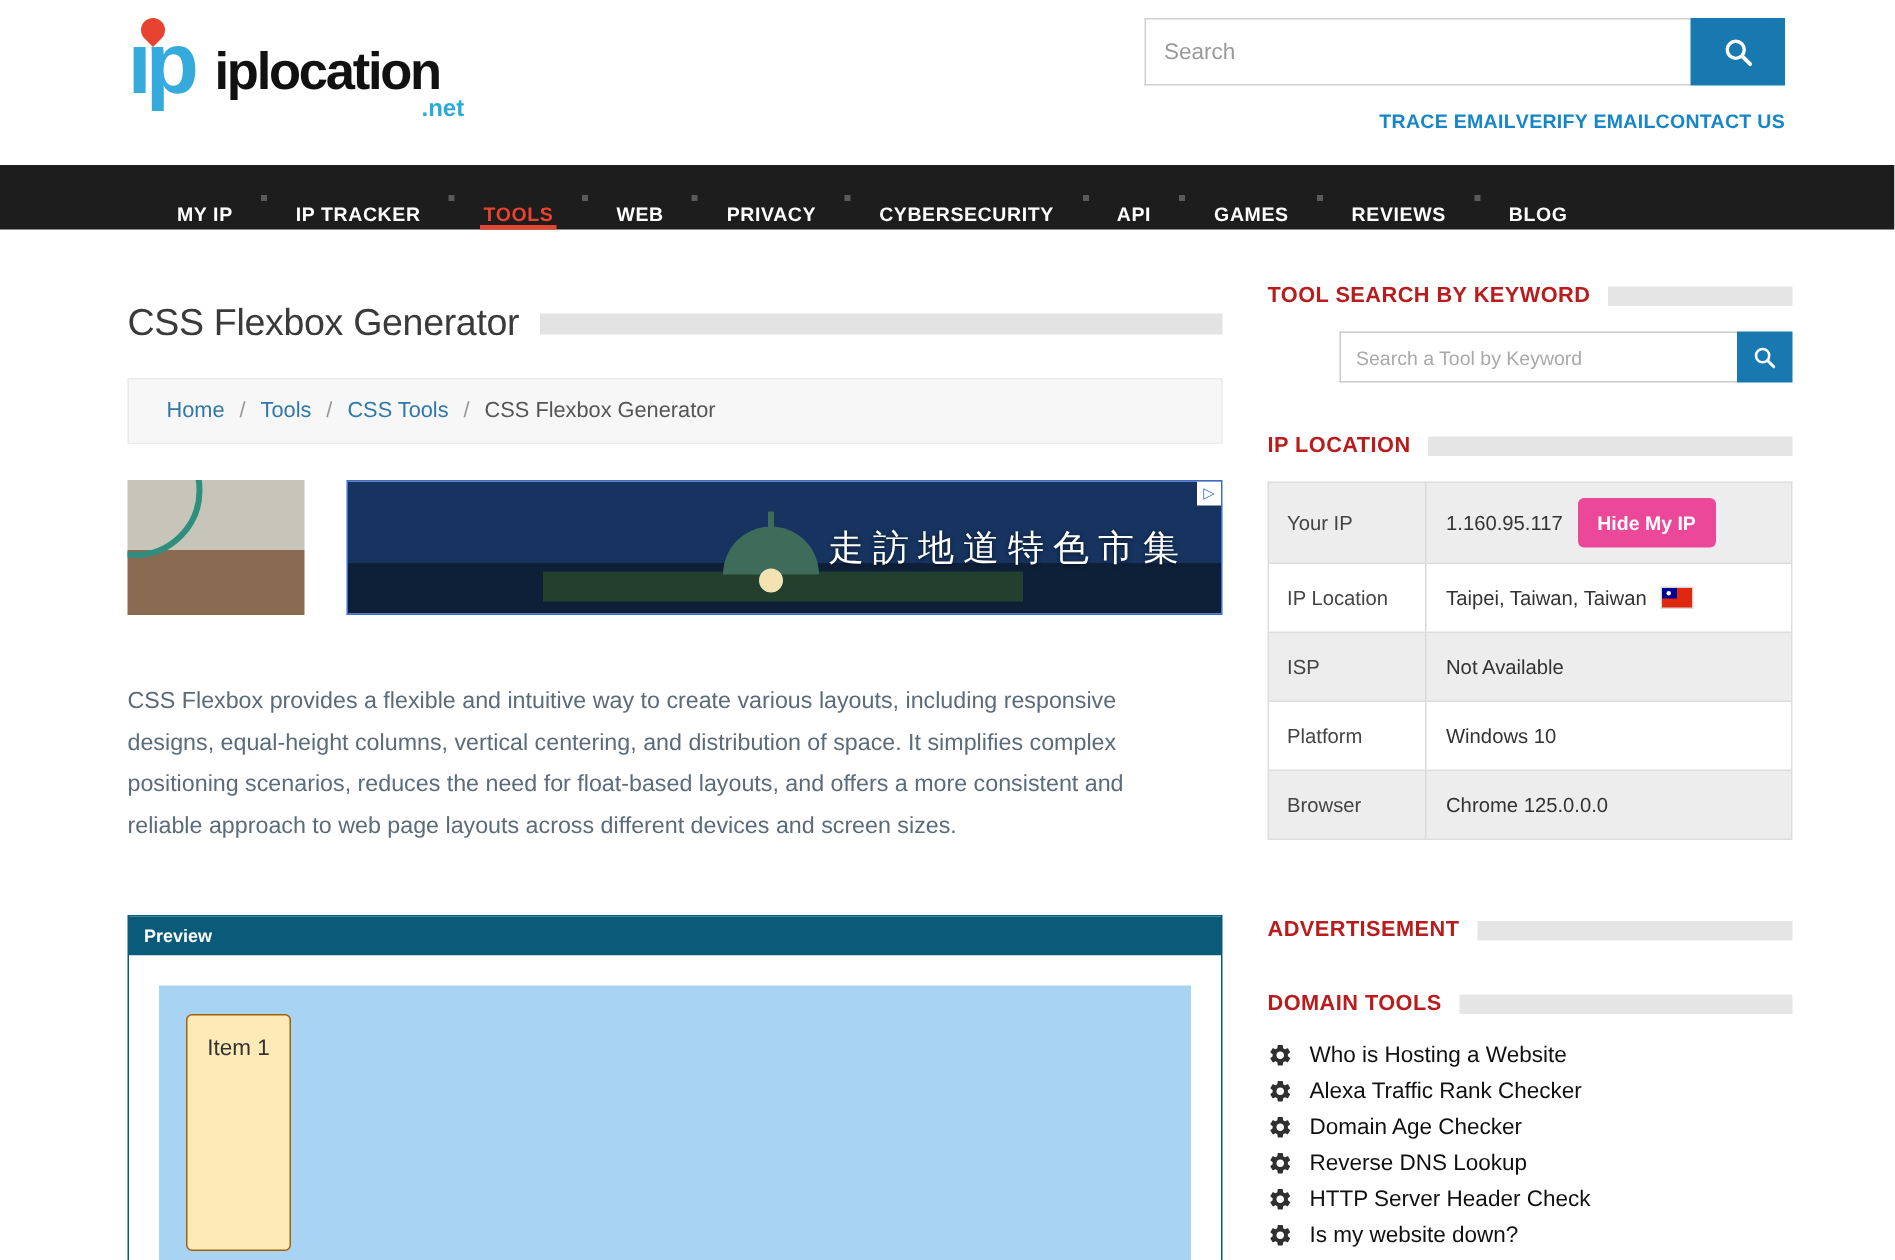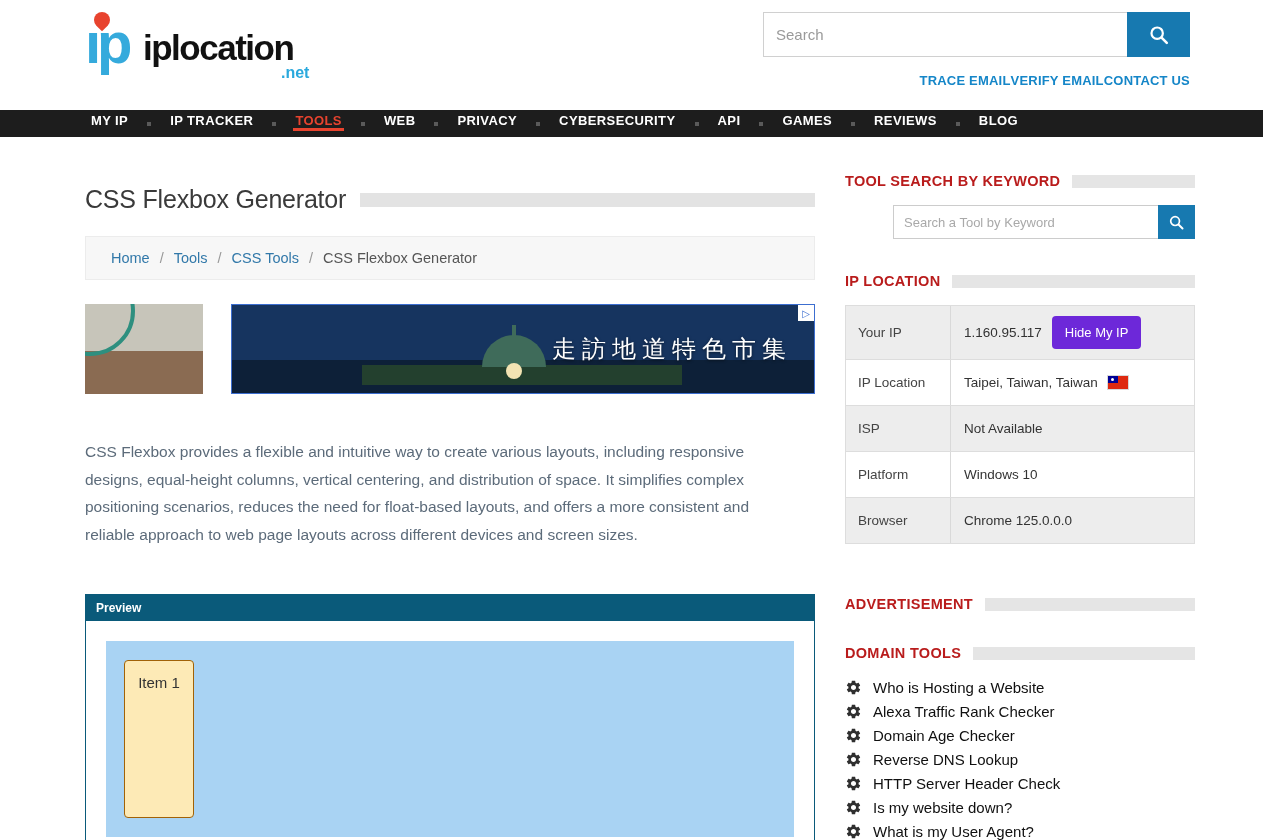--- a/index.html
+++ b/index.html
@@ -23,22 +23,22 @@
   .search-input { width:364px; height:45px; border:1px solid #d0d0d0; border-right:none;
     padding:0 12px; font-size:15px; color:#0f172a; outline:none; }
   .search-input::placeholder { color:#9a9a9a; }
   .search-btn { width:63px; height:45px; background:#1779b0; border:none; cursor:pointer;
     display:flex; align-items:center; justify-content:center; }
   .header-links { display:flex; margin-top:16px; }
   .hlink { font-size:13px; font-weight:bold; color:#1586c8; text-decoration:none;
     letter-spacing:.2px; cursor:pointer; }
 
   
-  .nav { background:#1d1d1d; height:27px; display:flex; align-items:flex-start;
-    padding-left:89px; }
+  .nav { background:#1d1d1d; height:43px; display:flex; align-items:flex-end;
+    padding-left:116px; }
   .nav-item { display:flex; align-items:center; color:#fff; font-size:13px;
     font-weight:bold; letter-spacing:.4px; text-decoration:none; cursor:pointer;
     padding:0 2px; border-bottom:3px solid transparent; padding-top:3px; }
   .nav-item.active { color:#e8432e; border-bottom-color:#e8432e; }
   .nav-sep { width:4px; height:4px; background:#5a5a5a; align-self:center; margin:0 17px; }
 
   
   .content { display:flex; padding:36px 68px 0 85px; gap:30px; }
   .left-col { flex:0 0 730px; padding-top:12px; }
   .right-col { flex:1; min-width:0; }
@@ -105,21 +105,21 @@
     cursor:pointer; display:flex; align-items:center; justify-content:center; }
 
   .ip-heading { margin-top:34px; }
   .ip-table { margin-top:16px; border:1px solid #ddd; border-bottom:none; }
   .ip-row { display:flex; border-bottom:1px solid #ddd; background:#fff; }
   .ip-row:nth-child(odd) { background:#ededed; }
   .ip-label { flex:0 0 105px; padding:15px 12px; font-size:13.5px; color:#444;
     border-right:1px solid #d9d9d9; display:flex; align-items:center; }
   .ip-value { flex:1; padding:10px 13px; font-size:13.5px; color:#333;
     display:flex; align-items:center; gap:10px; }
-  .hide-ip-btn { background:#6d28d9; color:#fff; font-weight:normal; font-size:13px;
+  .hide-ip-btn { background:#ec4899; color:#fff; font-weight:bold; font-size:13px;
     border:none; border-radius:4px; padding:9px 13px; cursor:pointer;
     font-family:"Liberation Sans", sans-serif; }
   .flag { position:relative; width:20px; height:13px; background:#de2910;
     display:inline-block; box-shadow:0 0 0 1px rgba(0,0,0,.15); }
   .flag-canton { position:absolute; left:0; top:0; width:10px; height:7px;
     background:#000095; }
   .flag-sun { position:absolute; left:3px; top:2px; width:3px; height:3px;
     background:#fff; border-radius:50%; }
 
   .adv-heading { margin-top:52px; }

